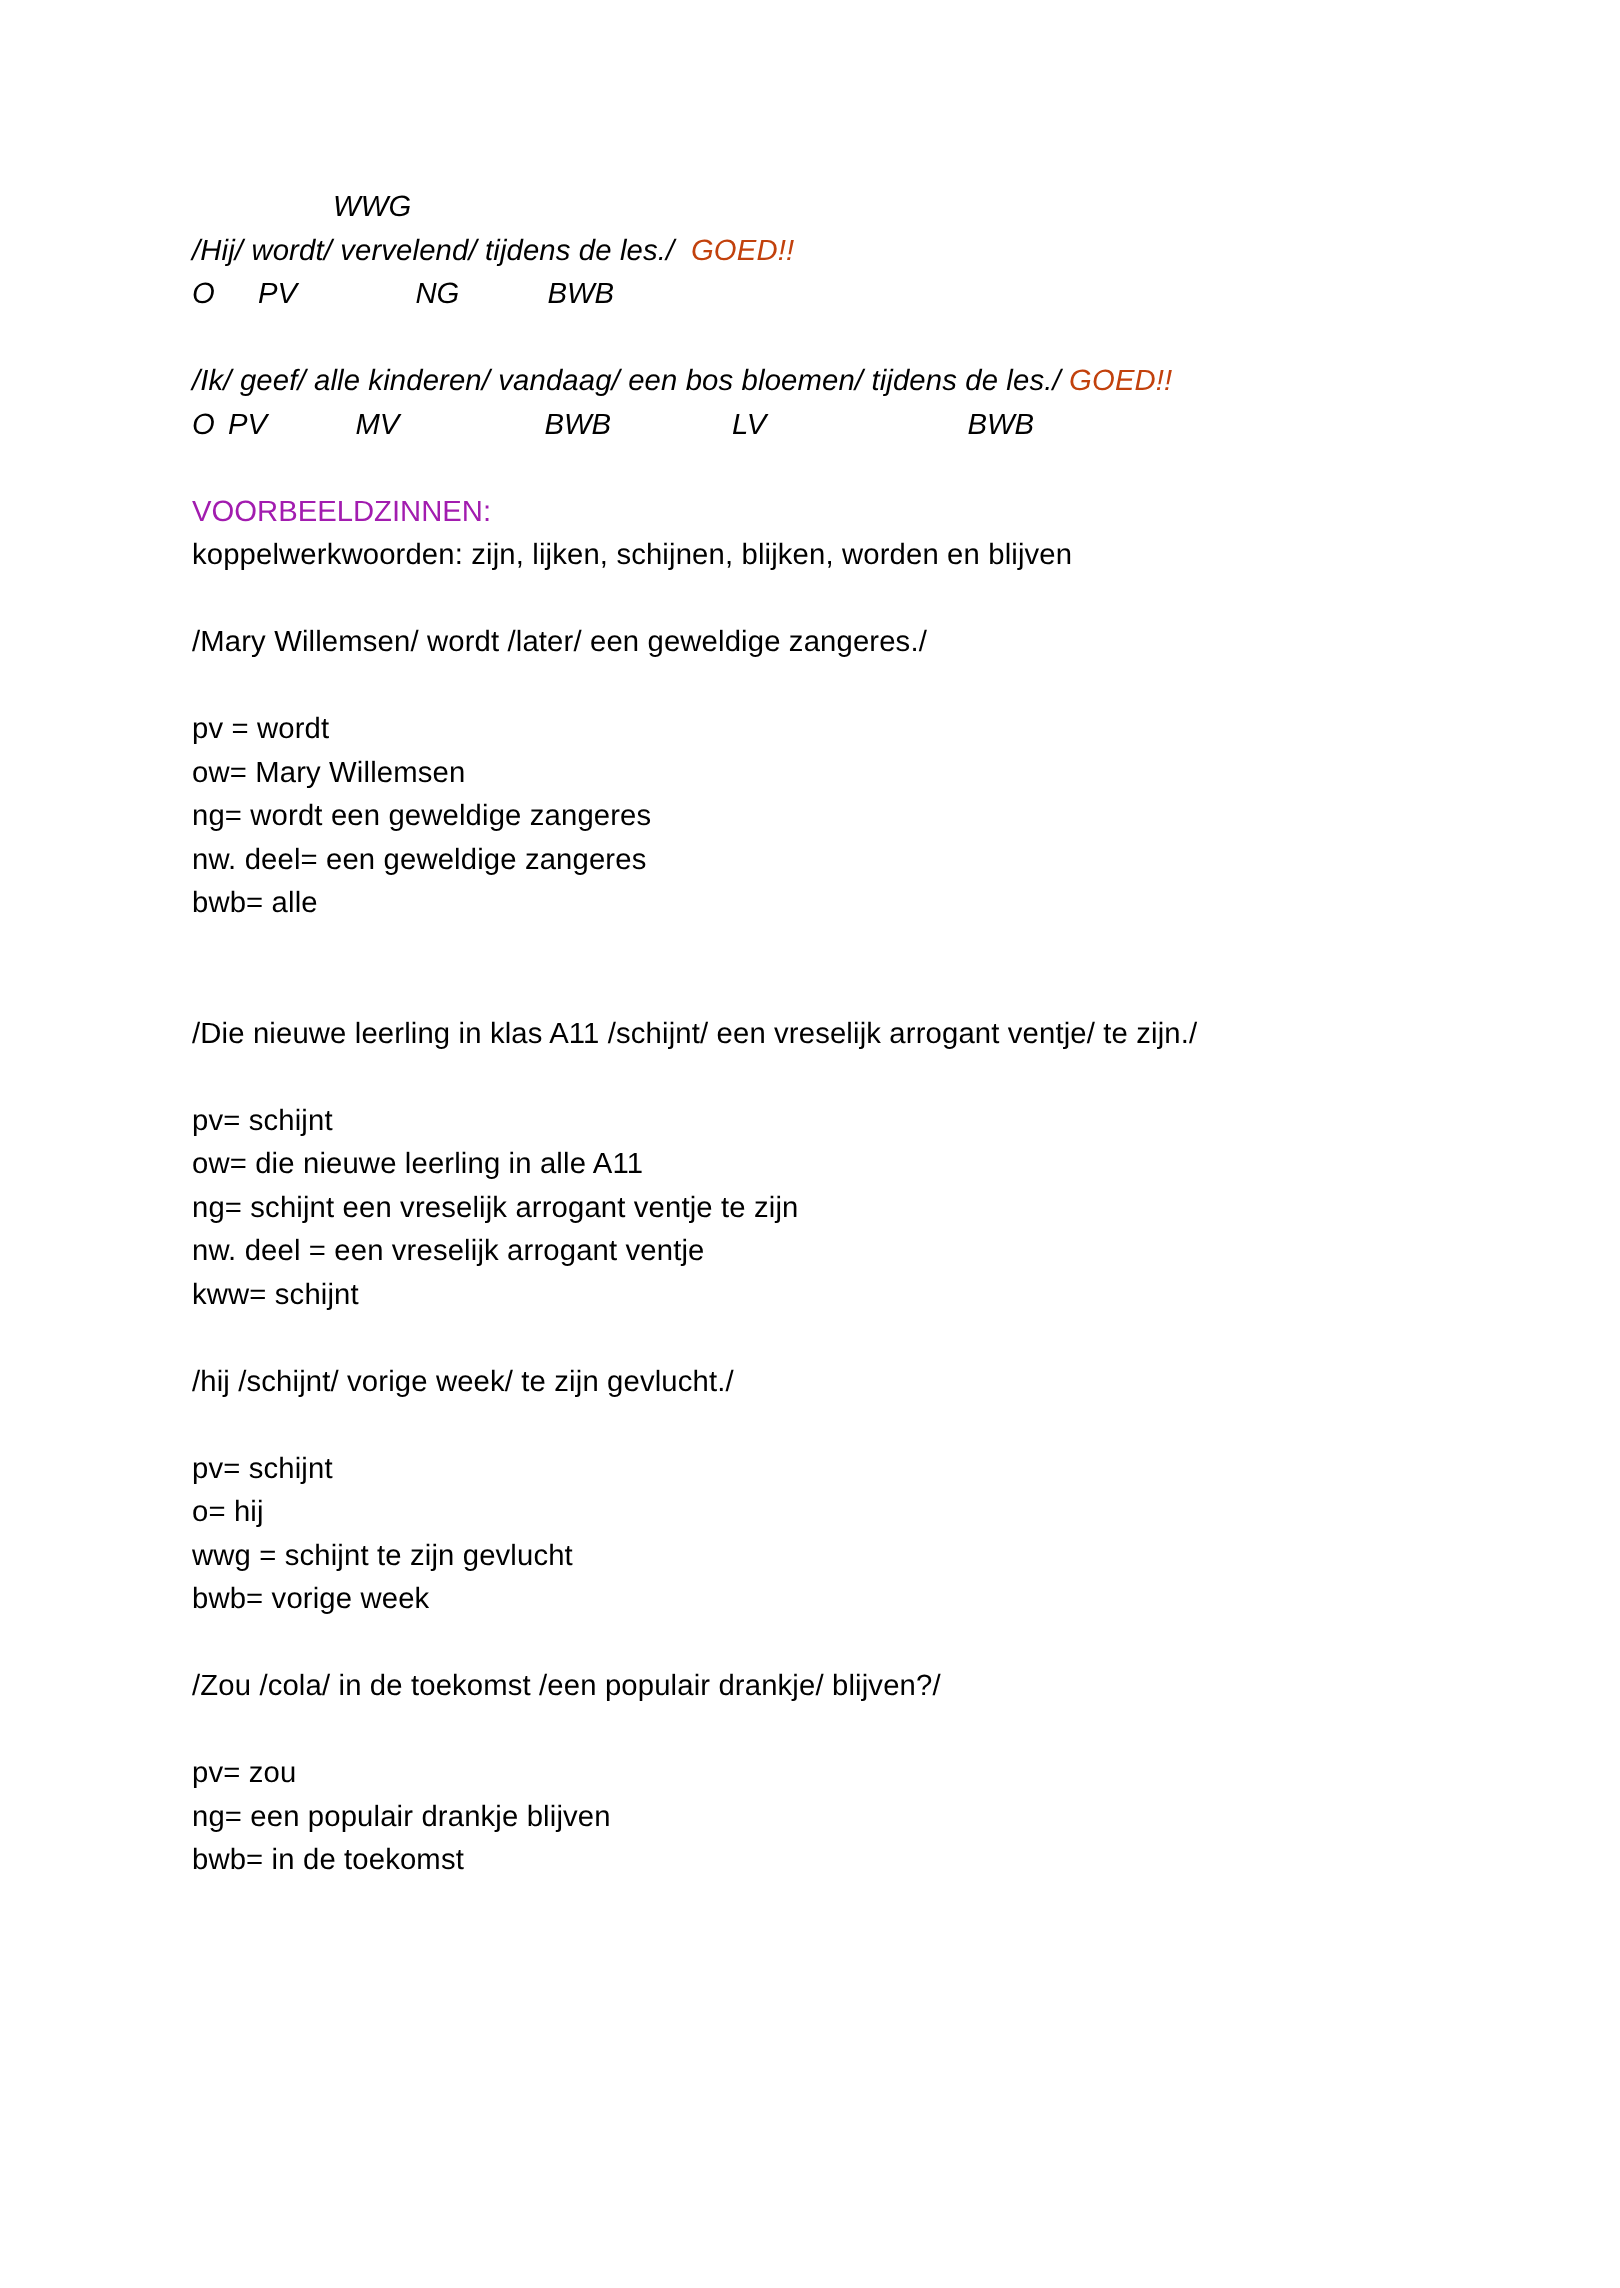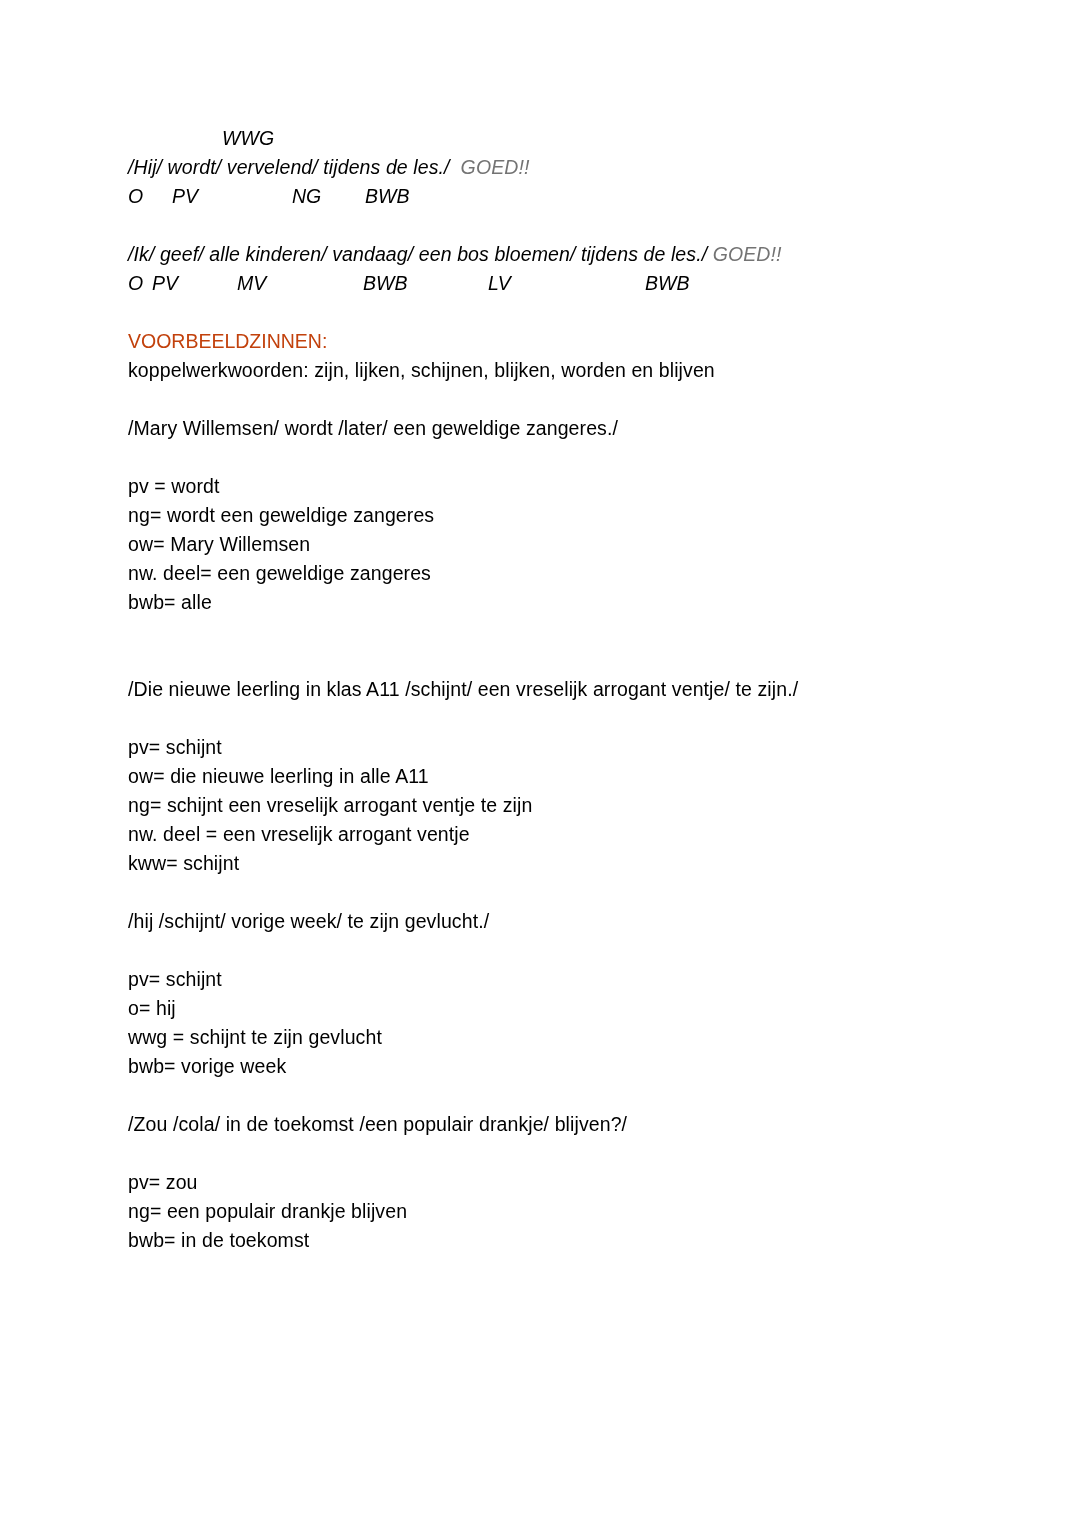--- a/index.html
+++ b/index.html
@@ -39,21 +39,21 @@
     line-height: 29px;
     font-size: 19.5px;
   }
   .blank-lg { height: 58px; }
 
   
   .italic-block .line { font-style: italic; font-weight: 500; }
   .indent-wwg { padding-left: 94px; }
 
   .goed {
-    color: #737373;
+    color: #c2410c;
     font-style: italic;
     font-weight: 500;
   }
 
   
   .labelrow {
     position: relative;
     height: 29px;
     font-size: 19.5px;
     line-height: 29px;
@@ -61,21 +61,21 @@
     font-weight: 500;
   }
   .labelrow .tag {
     position: absolute;
     top: 0;
     white-space: pre;
   }
 
   
   .heading-blue {
-    color: #c2410c;
+    color: #a21caf;
     font-size: 19.5px;
     line-height: 29px;
     white-space: pre;
   }
 
   
   .roman { font-style: normal; }
 </style>
 </head>
 <body>
@@ -85,21 +85,21 @@
 
     <div class="italic-block">
 
       <div class="line indent-wwg">WWG</div>
 
       <div class="line"><span>/Hij/ wordt/ vervelend/ tijdens de les./</span><span>&nbsp; </span><span class="goed">GOED!!</span></div>
 
       <div class="labelrow">
         <span class="tag" style="left:0px">O</span>
         <span class="tag" style="left:44px">PV</span>
-        <span class="tag" style="left:164px">NG</span>
+        <span class="tag" style="left:149px">NG</span>
         <span class="tag" style="left:237px">BWB</span>
       </div>
 
       <div class="blank">&nbsp;</div>
 
       <div class="line"><span>/Ik/ geef/ alle kinderen/ vandaag/ een bos bloemen/ tijdens de les./</span><span> </span><span class="goed">GOED!!</span></div>
 
       <div class="labelrow">
         <span class="tag" style="left:0px">O</span>
         <span class="tag" style="left:24px">PV</span>
@@ -115,22 +115,22 @@
     <div class="heading-blue">VOORBEELDZINNEN:</div>
 
     <div class="line roman">koppelwerkwoorden: zijn, lijken, schijnen, blijken, worden en blijven</div>
 
     <div class="blank">&nbsp;</div>
 
     <div class="line roman">/Mary Willemsen/ wordt /later/ een geweldige zangeres./</div>
     <div class="blank">&nbsp;</div>
     <div>
       <div class="line roman">pv = wordt</div>
+      <div class="line roman">ow= Mary Willemsen</div>
       <div class="line roman">ng= wordt een geweldige zangeres</div>
-      <div class="line roman">ow= Mary Willemsen</div>
       <div class="line roman">nw. deel= een geweldige zangeres</div>
       <div class="line roman">bwb= alle</div>
     </div>
 
     <div class="blank blank-lg">&nbsp;</div>
 
     <div class="line roman">/Die nieuwe leerling in klas A11 /schijnt/ een vreselijk arrogant ventje/ te zijn./</div>
     <div class="blank">&nbsp;</div>
     <div>
       <div class="line roman">pv= schijnt</div>

